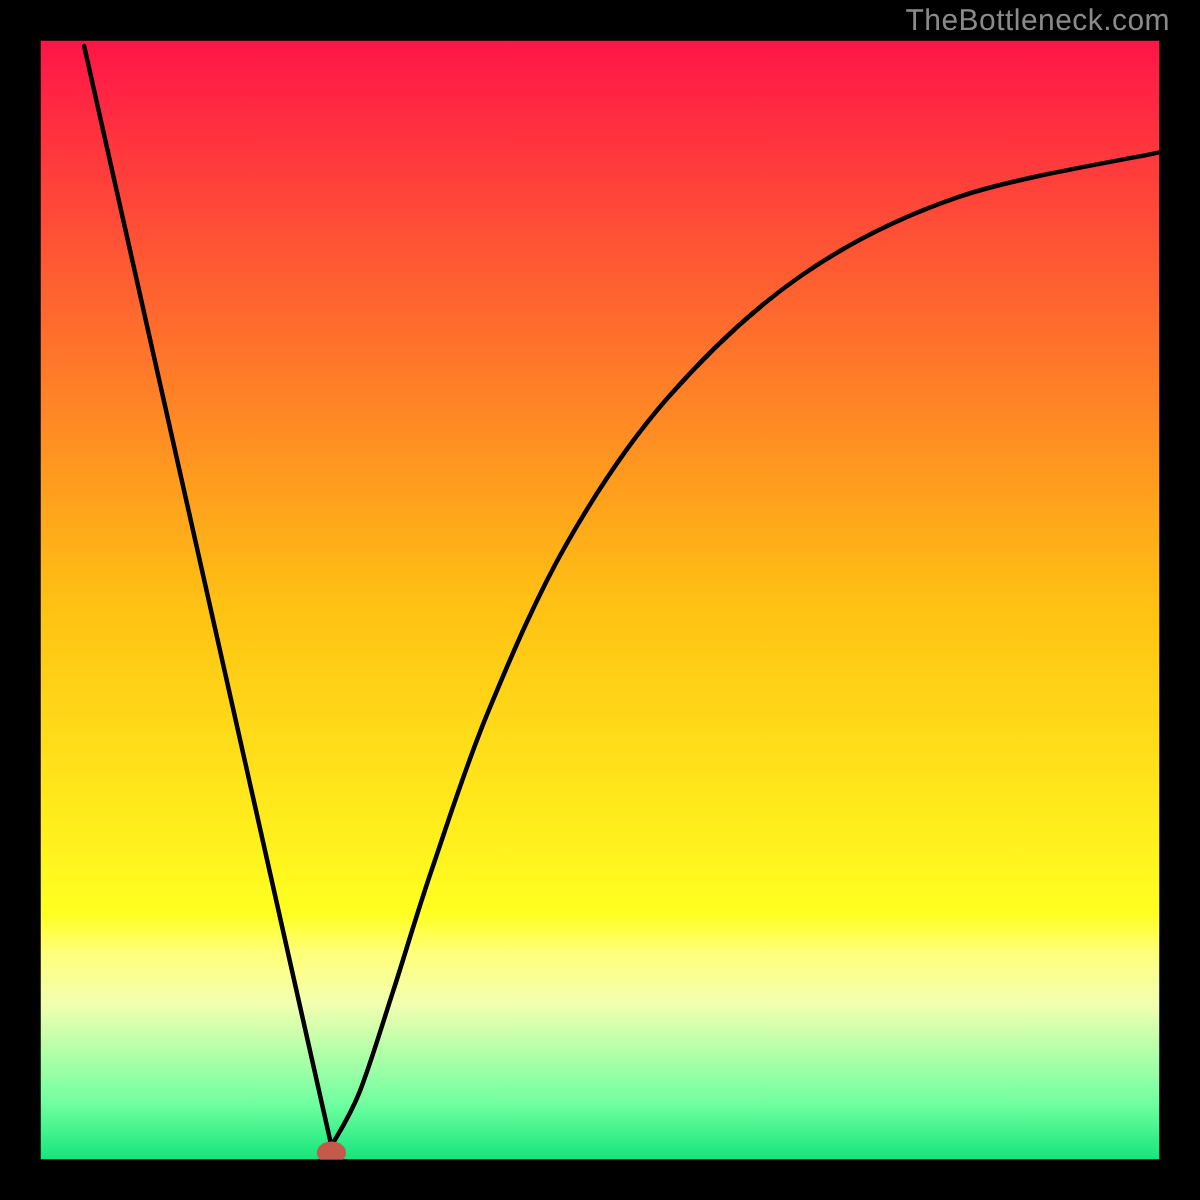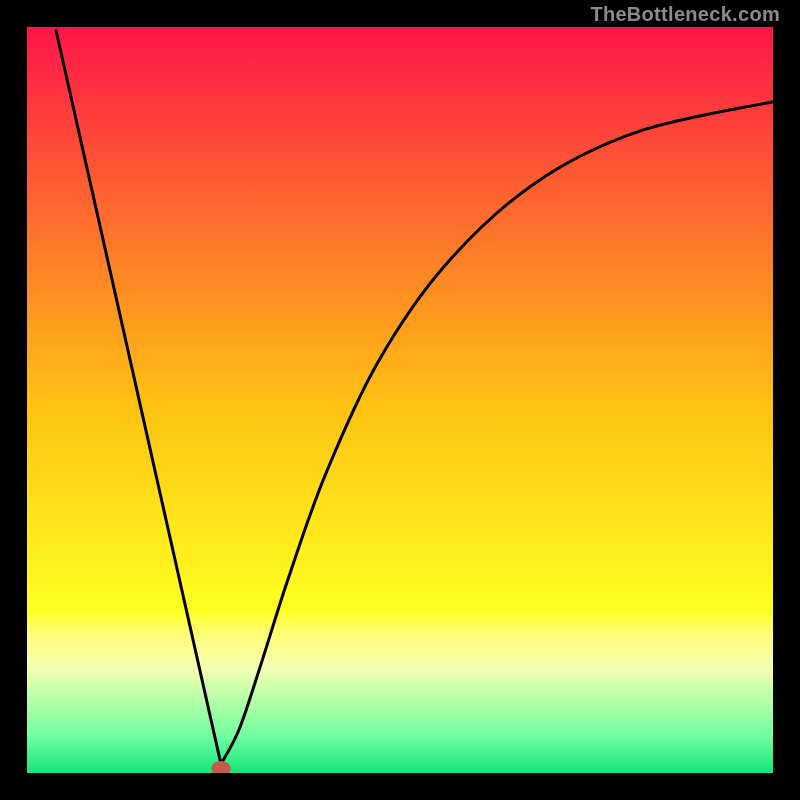--- a/index.html
+++ b/index.html
@@ -24,21 +24,20 @@
     width: 746px;
     height: 746px;
   }
   .source {
     position: absolute;
     top: 3px;
     right: 20px;
     color: #8a8a8a;
     font-size: 20px;
     letter-spacing: 0.3px;
-    font-weight: bold;
   }
 </style>
 </head>
 <body>
 
 <div class="wrap">
   <div class="source">TheBottleneck.com</div>
 
   <svg class="plot" viewBox="0 0 746 746" preserveAspectRatio="none">
     <defs>

